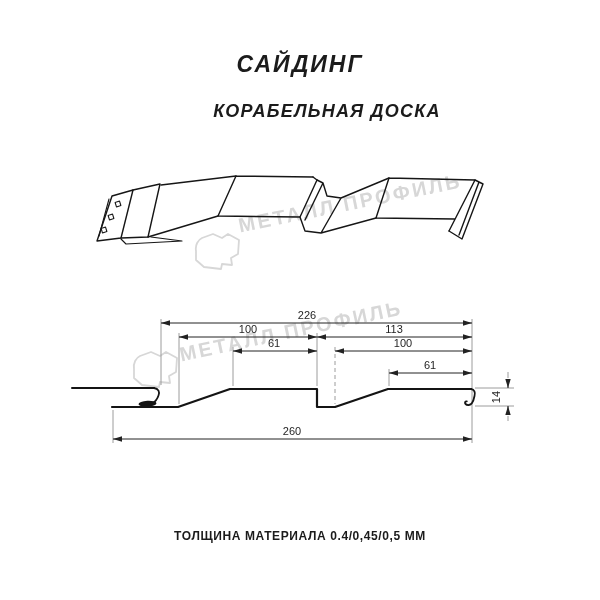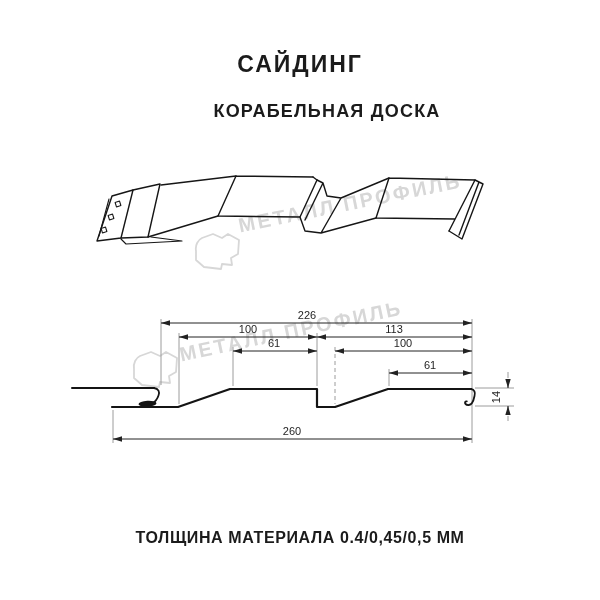--- a/index.html
+++ b/index.html
@@ -1,23 +1,23 @@
 <!DOCTYPE html>
 <html><head>
 <meta charset="utf-8">
 <style>
   html,body{margin:0;padding:0;background:#ffffff;}
   .page{position:relative;width:600px;height:600px;background:#ffffff;overflow:hidden;
         font-family:"Liberation Sans",sans-serif;color:#1b1b1b;}
-  .hdr{position:absolute;left:0;width:600px;text-align:center;}
+  .hdr{position:absolute;left:0;width:600px;text-align:center;font-style:italic;}
   .title{top:51px;font-size:23px;font-weight:700;letter-spacing:2px;}
   .subtitle{top:101px;font-size:18px;font-weight:700;letter-spacing:1.2px;margin-left:27px;}
   .model{top:103px;font-size:11px;font-weight:700;letter-spacing:0.6px;}
   .footer{position:absolute;left:0;top:529px;width:600px;text-align:center;
-          font-size:16px;font-weight:700;letter-spacing:0.6px;}
+          font-size:12px;font-weight:700;letter-spacing:0.6px;}
   svg{position:absolute;left:0;top:0;}
   svg text{font-family:"Liberation Sans",sans-serif;}
   .dimtxt{font-size:11px;fill:#1f1f1f;}
   .wmtxt{font-size:20px;font-weight:700;letter-spacing:2.5px;}
 </style>
 </head>
 <body>
 
 <div class="page">
 

